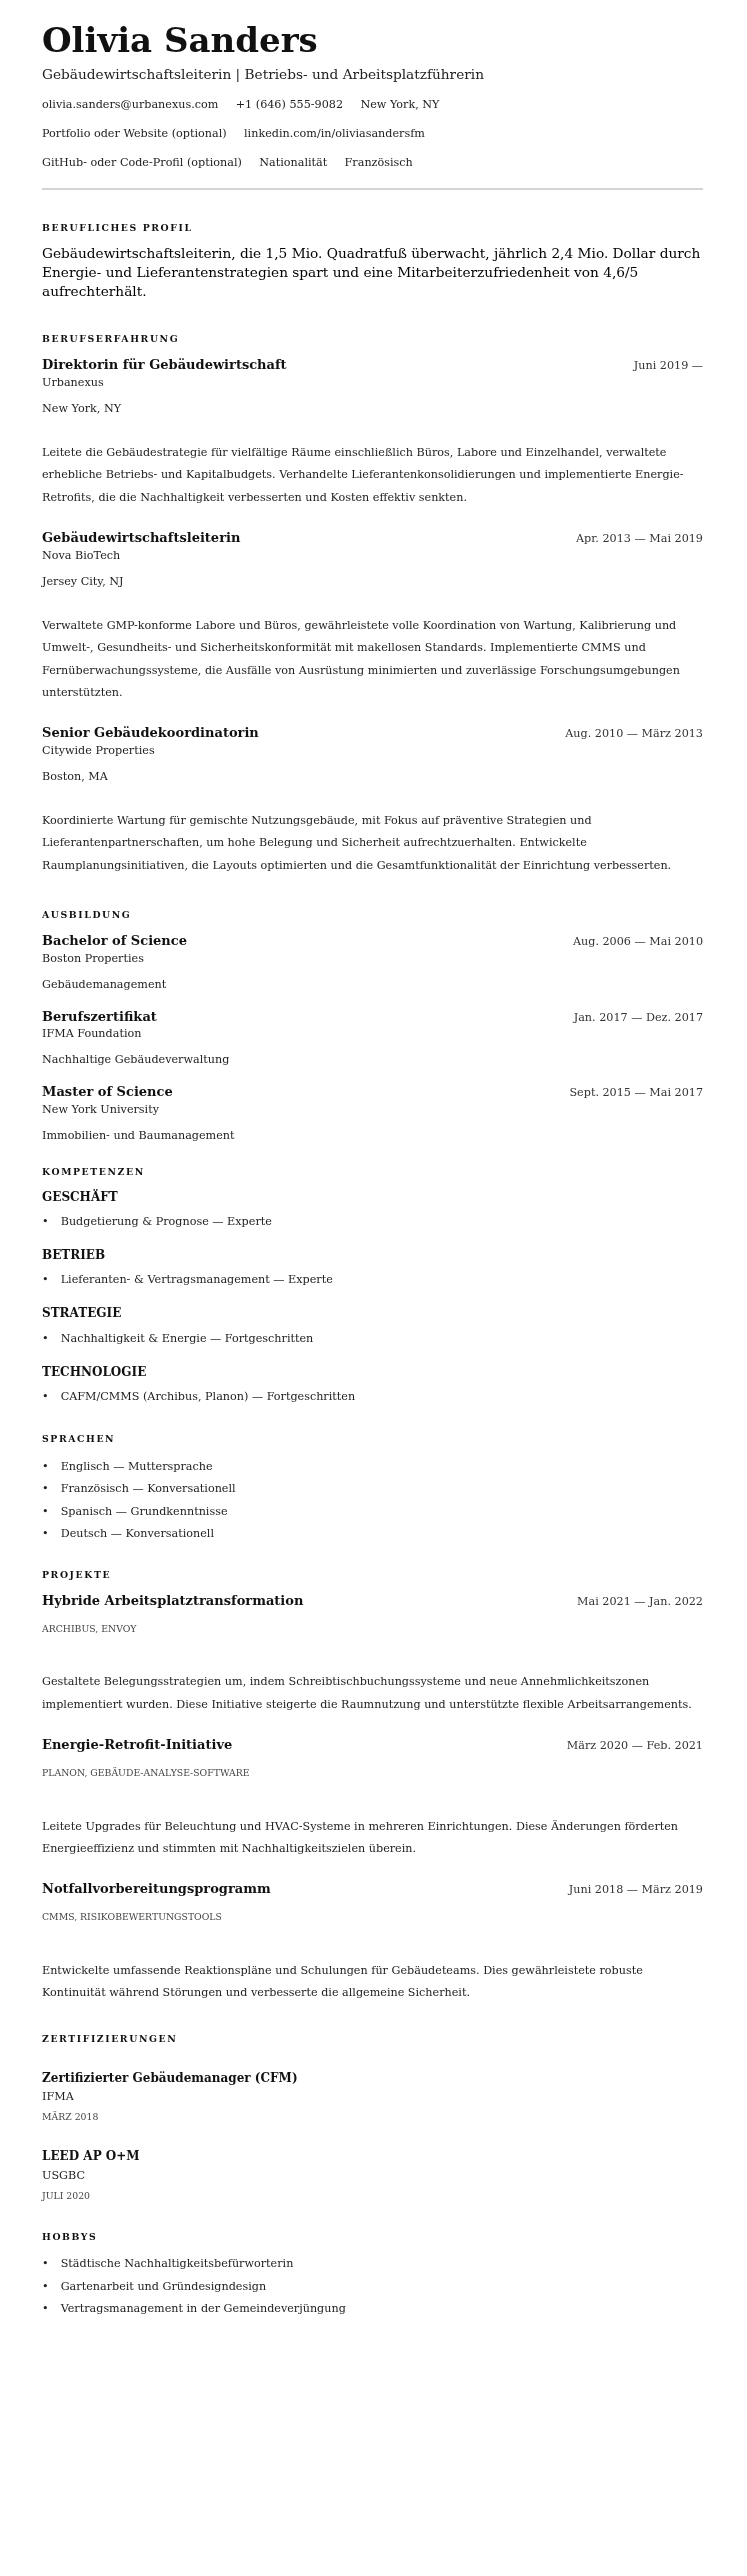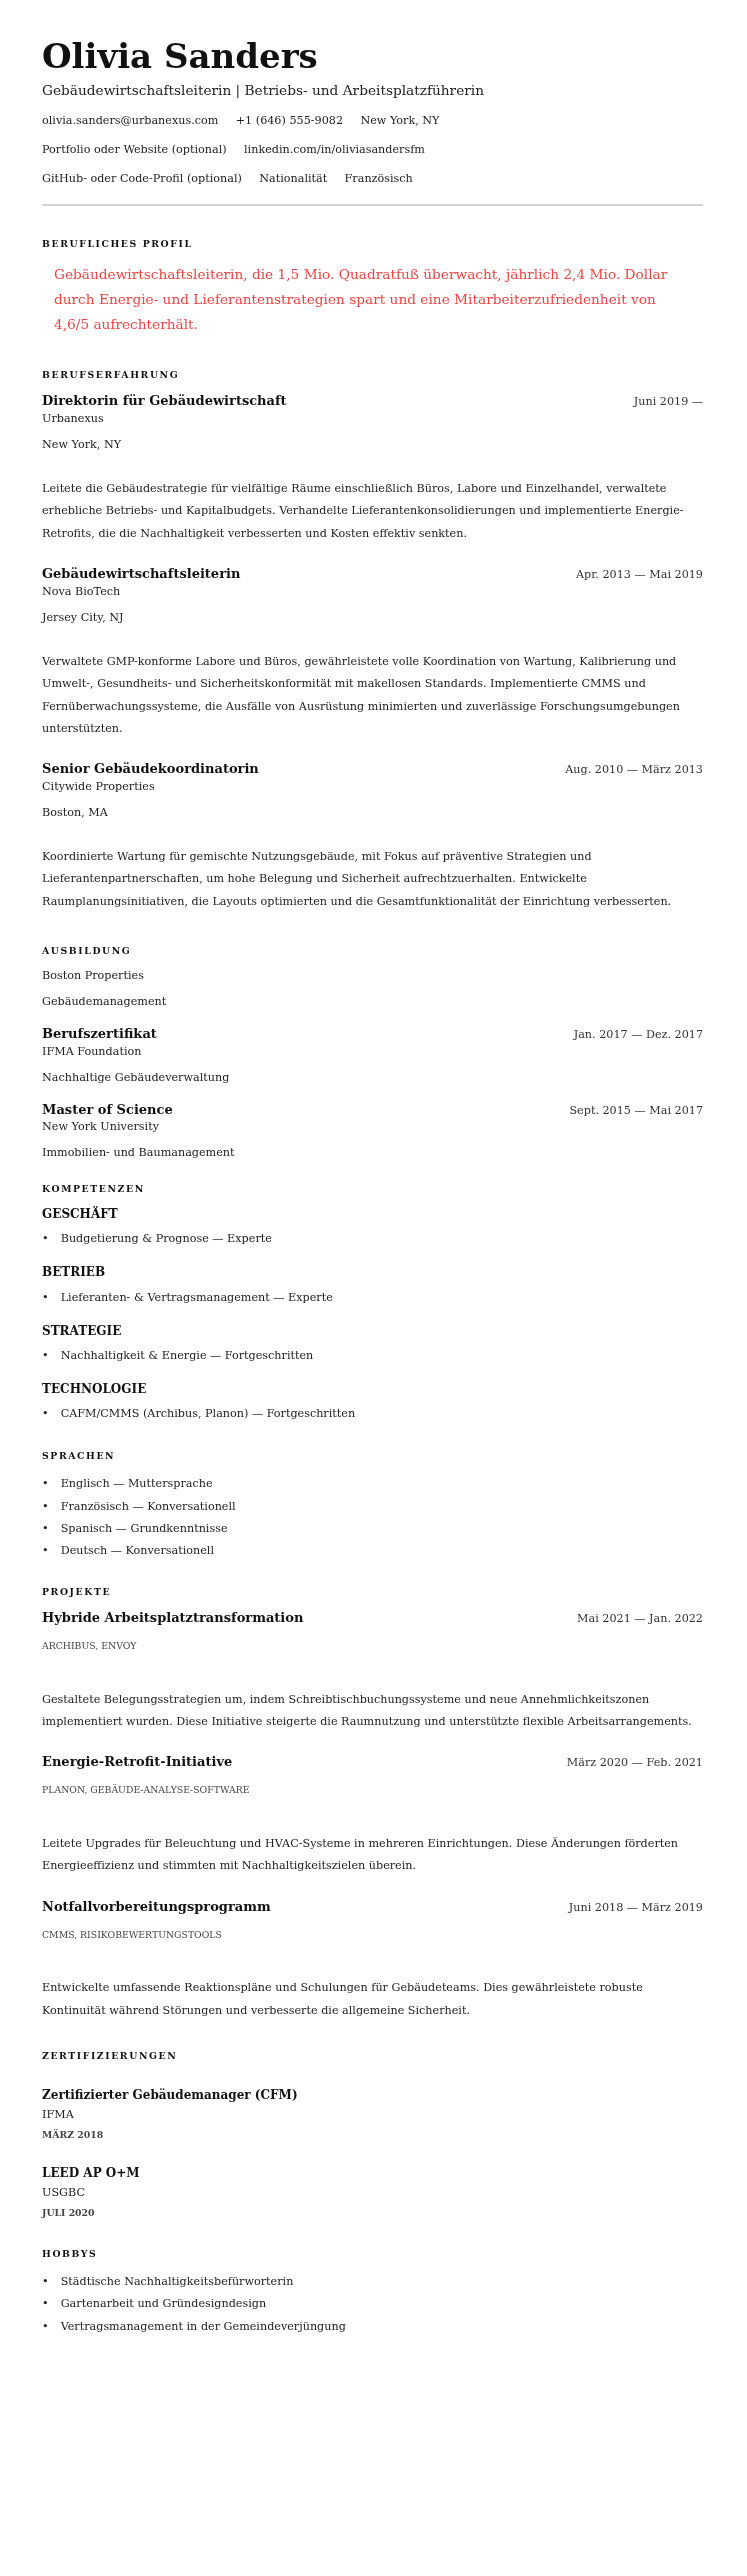--- a/index.html
+++ b/index.html
@@ -1,44 +1,44 @@
 <!DOCTYPE html>
 <html style="font-size:10px"><head>
 <meta charset="utf-8">
 <style>
   html, body { margin: 0; padding: 0; background: #ffffff; }
   body { width: 747px; min-height: 2576px; font-family: "DejaVu Serif", serif; color: #1a1a1a; }
-  .page { padding: 36px 44px 25px 42px; box-sizing: border-box; width: 747px; }
+  .page { padding: 20px 44px 25px 42px; box-sizing: border-box; width: 747px; }
   .name { font-size: 34px; font-weight: bold; line-height: 41px; margin: 0; color: #111; }
   .headline { font-size: 13.7px; line-height: 18.7px; margin: 3.7px 0 13.7px 0; color: #222; }
   .contact-row { font-size: 11.2px; line-height: 16px; margin: 0 0 13px 0; color: #222; }
   .contact-row span { margin-right: 17.4px; }
   .divider { height: 1.2px; background: #d4d4d8; border: 0; margin: 17.4px 0 0 0; }
   .section { margin-top: 31px; }
   .section-title { font-size: 9.3px; font-weight: bold; letter-spacing: 1.6px; text-transform: uppercase; margin: 0 0 10px 0; line-height: 13.7px; color: #111; }
-  .profile-text { font-size: 13.7px; line-height: 25px; margin: 12px; color: #ef4444; }
+  .profile-text { font-size: 13.7px; line-height: 19px; margin: 0; color: #000000; }
   .entry { margin-bottom: 20px; }
   .entry-head { display: flex; justify-content: space-between; align-items: baseline; }
   .entry-title { font-size: 13px; font-weight: bold; line-height: 18.7px; color: #111; }
   .entry-date { font-size: 11.2px; line-height: 16px; color: #333; white-space: nowrap; }
   .entry-sub { font-size: 11.2px; line-height: 16px; color: #222; }
   .entry-loc { font-size: 11.2px; line-height: 16px; color: #222; margin-top: 10px; }
   .entry-desc { font-size: 11.2px; line-height: 22.4px; margin-top: 25px; color: #222; }
   .edu .entry { margin-bottom: 15px; }
   .edu .entry-field { font-size: 11.2px; line-height: 16px; margin-top: 10px; color: #222; }
   .skill-cat { font-size: 12px; font-weight: bold; text-transform: uppercase; margin: 0 0 6.2px 0; line-height: 16px; color: #111; }
   ul.bullets { margin: 0 0 13.7px 0; padding: 0; list-style: none; }
   ul.bullets li { font-size: 11.2px; line-height: 22.4px; color: #222; position: relative; padding-left: 18.7px; }
   ul.bullets li::before { content: "\2022"; position: absolute; left: 0; top: 0; font-size: 11.2px; }
   .proj-tech { font-size: 9.3px; text-transform: uppercase; color: #444; line-height: 13.7px; margin-top: 11.2px; }
   .proj .entry-desc { margin-top: 36px; }
   .cert { margin-bottom: 12.5px; }
   .cert-name { font-size: 12px; font-weight: bold; line-height: 17.4px; color: #111; margin-top: 24px; }
   .cert-issuer { font-size: 11.2px; line-height: 16px; margin-top: 2.5px; color: #222; }
-  .cert-date { font-size: 9.3px; text-transform: uppercase; color: #444; line-height: 13.7px; margin-top: 5px; font-weight: bold; }
+  .cert-date { font-size: 9.3px; text-transform: uppercase; color: #444; line-height: 13.7px; margin-top: 5px; }
 </style>
 </head>
 <body>
 
 <div class="page">
 
   <header>
     <h1 class="name">Olivia Sanders</h1>
     <div class="headline">Gebäudewirtschaftsleiterin | Betriebs- und Arbeitsplatzführerin</div>
     <div class="contact-row">
@@ -89,20 +89,24 @@
       <div class="entry-sub">Citywide Properties</div>
       <div class="entry-loc">Boston, MA</div>
       <div class="entry-desc">Koordinierte Wartung für gemischte Nutzungsgebäude, mit Fokus auf präventive Strategien und Lieferantenpartnerschaften, um hohe Belegung und Sicherheit aufrechtzuerhalten. Entwickelte Raumplanungsinitiativen, die Layouts optimierten und die Gesamtfunktionalität der Einrichtung verbesserten.</div>
     </div>
   </section>
 
   <section class="section edu">
     <h2 class="section-title">Ausbildung</h2>
 
     <div class="entry">
+      <div class="entry-head">
+        <span class="entry-title">Bachelor of Science</span>
+        <span class="entry-date">Aug. 2006 — Mai 2010</span>
+      </div>
       <div class="entry-sub">Boston Properties</div>
       <div class="entry-field">Gebäudemanagement</div>
     </div>
 
     <div class="entry">
       <div class="entry-head">
         <span class="entry-title">Berufszertifikat</span>
         <span class="entry-date">Jan. 2017 — Dez. 2017</span>
       </div>
       <div class="entry-sub">IFMA Foundation</div>

